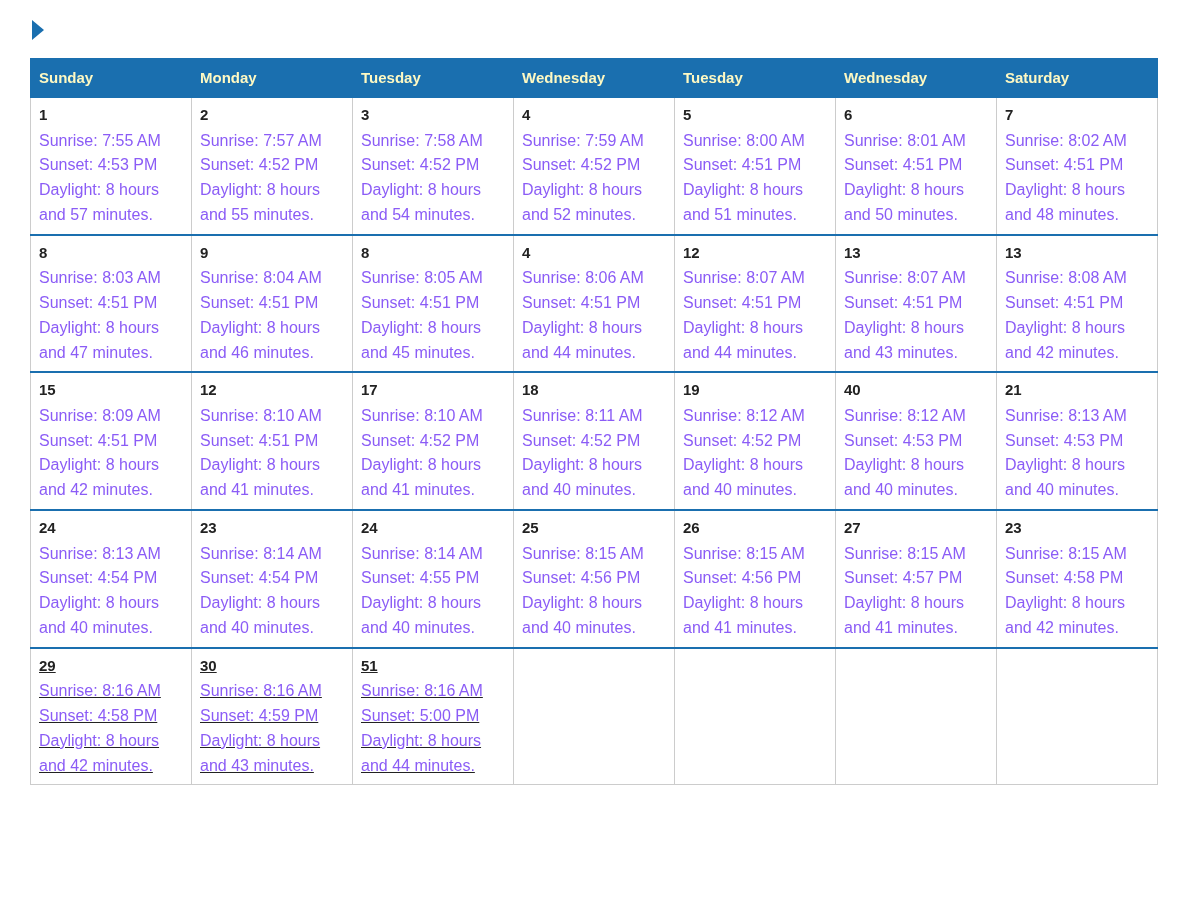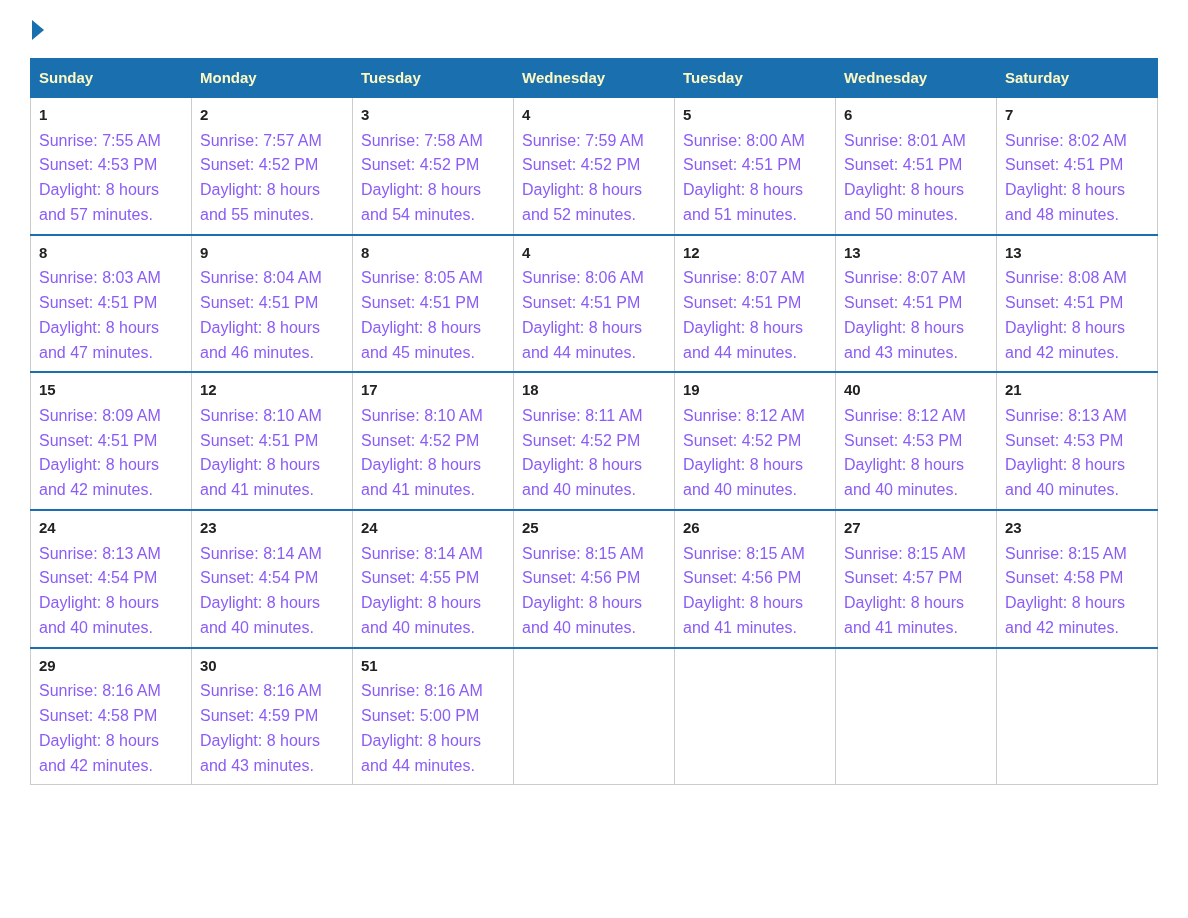--- a/index.html
+++ b/index.html
@@ -93,20 +93,21 @@
       color: #222;
       margin-bottom: 2px;
     }
     .day-info {
       font-size: 16px;
       color: #8b5cf6;
       line-height: 1.55;
     }
     tr:last-child td {
       height: 110px;
+      text-decoration: underline;
     }
     .empty-cell {
       background: #fff;
     }
   </style>
 </head>
 <body>
 
 <div class="header">
   <div class="logo-wrapper">

